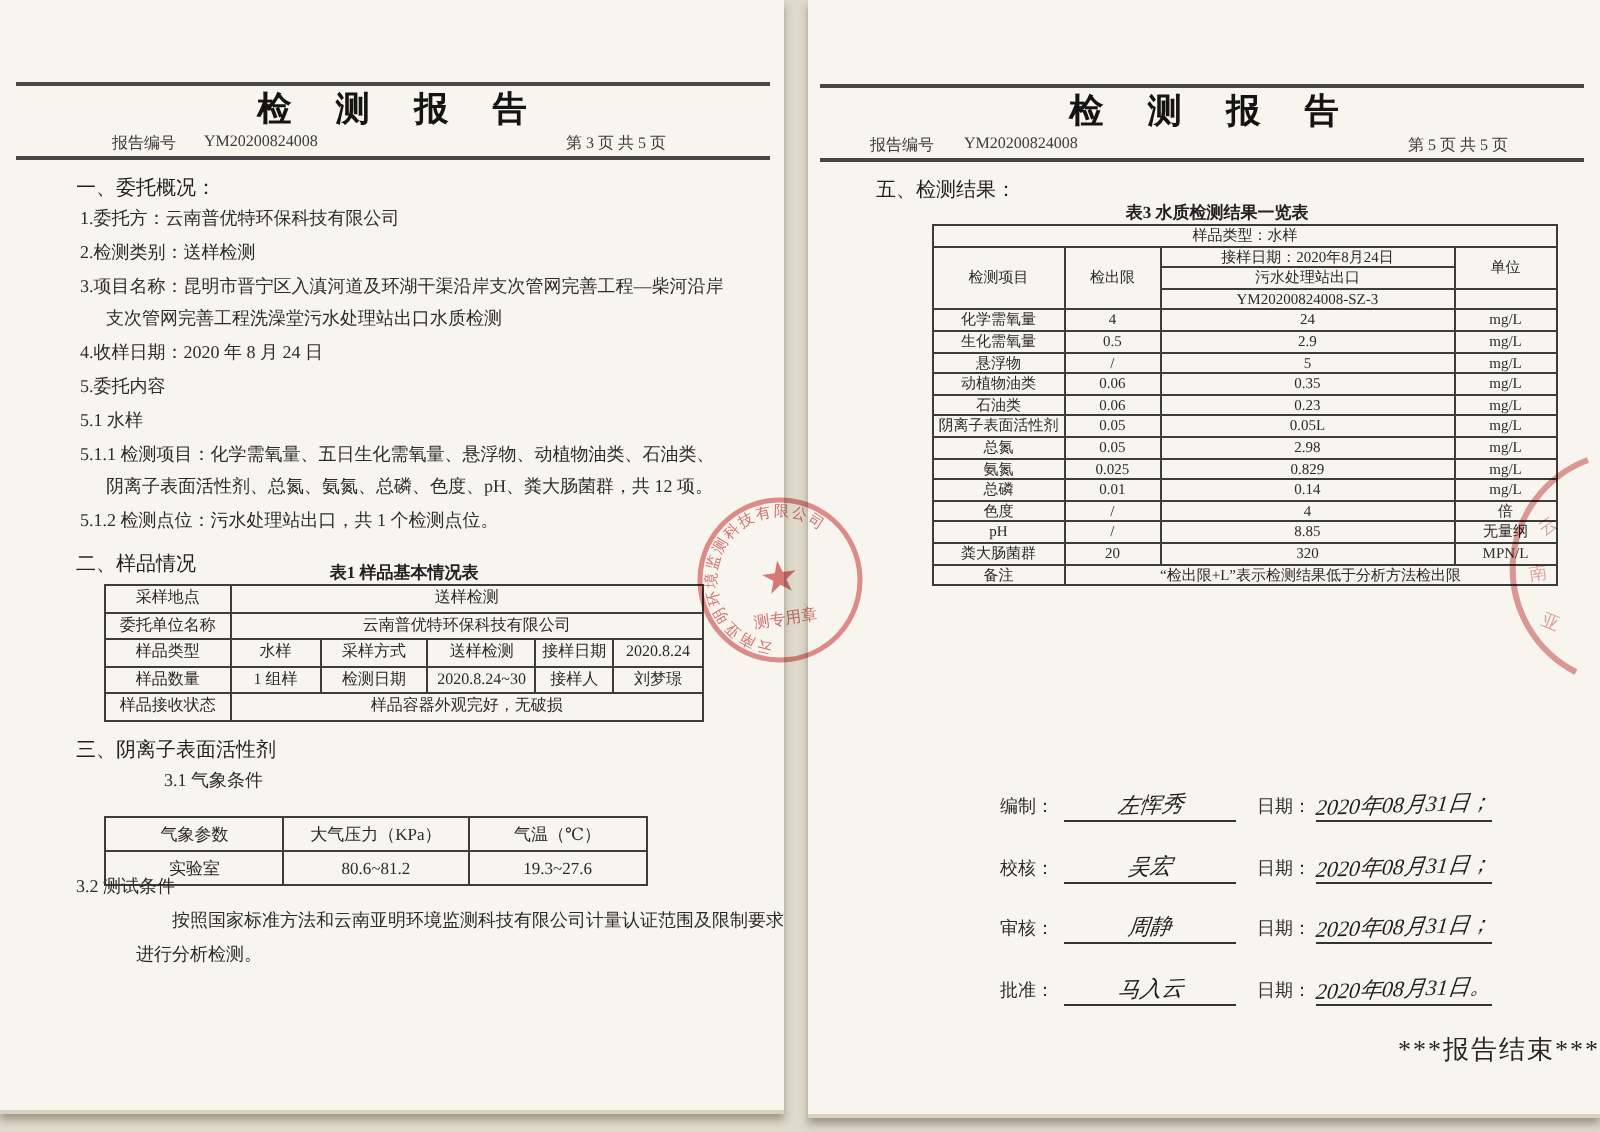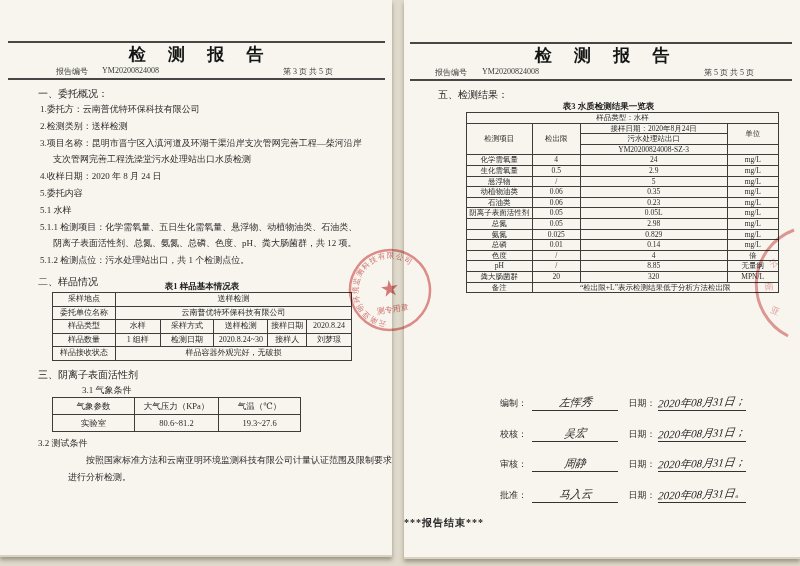--- a/index.html
+++ b/index.html
@@ -31,40 +31,40 @@
 
   .tbl-caption{position:absolute;text-align:center;font-weight:bold;font-size:8.5px;color:#222;}
 
   table{border-collapse:collapse;table-layout:fixed;}
   td{border:1px solid #3c3c3c;text-align:center;vertical-align:middle;
      padding:0 1px;overflow:hidden;white-space:nowrap;color:#2a2a2a;}
 
   #table1{position:absolute;left:52px;top:292px;width:300px;font-size:8px;}
   #table1 td{height:12.5px;line-height:12.5px;}
 
-  #table2{position:absolute;left:52px;top:397px;width:249px;font-size:8.5px;}
+  #table2{position:absolute;left:52px;top:408px;width:272px;font-size:8.5px;}
   #table2 td{height:16px;line-height:16px;}
 
   #table3{position:absolute;left:62px;top:112px;width:313px;font-size:7.5px;}
   #table3 td{height:9.6px;line-height:9.6px;}
 
   .para{position:absolute;left:36px;top:452px;width:324px;line-height:17px;text-indent:18px;margin-left:32px;}
 
   .sig-block{position:absolute;left:96px;top:395px;width:280px;}
   .sig-row{height:30.5px;font-size:9px;white-space:nowrap;}
   .sig-label{display:inline-block;width:30px;}
   .sig-name{display:inline-block;width:86px;border-bottom:1px solid #333;text-align:center;}
   .sig-date-label{display:inline-block;margin-left:8px;}
   .sig-date{display:inline-block;min-width:86px;border-bottom:1px solid #333;text-align:center;}
   .hand{
     font-style:italic;font-size:11px;color:#1c1c1c;
     transform:rotate(-2deg) skewX(-8deg);transform-origin:center;
   }
-  .end-line{position:absolute;left:0;width:100%;top:516px;text-align:left;
-    font-size:10px;font-weight:bold;color:#262626;letter-spacing:1px;}
+  .end-line{position:absolute;left:0;width:100%;top:516px;text-align:right;
+    font-size:13px;font-weight:normal;color:#262626;letter-spacing:1px;}
 
   .stamp{position:absolute;mix-blend-mode:multiply;opacity:.9;}
   #stamp-left{left:346px;top:246px;transform:rotate(-8deg);}
   #stamp-right{left:742px;top:228px;opacity:.75;}
 </style>
 </head>
 <body>
 
 <div class="page" id="page-left">
   <div class="rule" style="left:8px;top:41px;width:377px;"></div>

